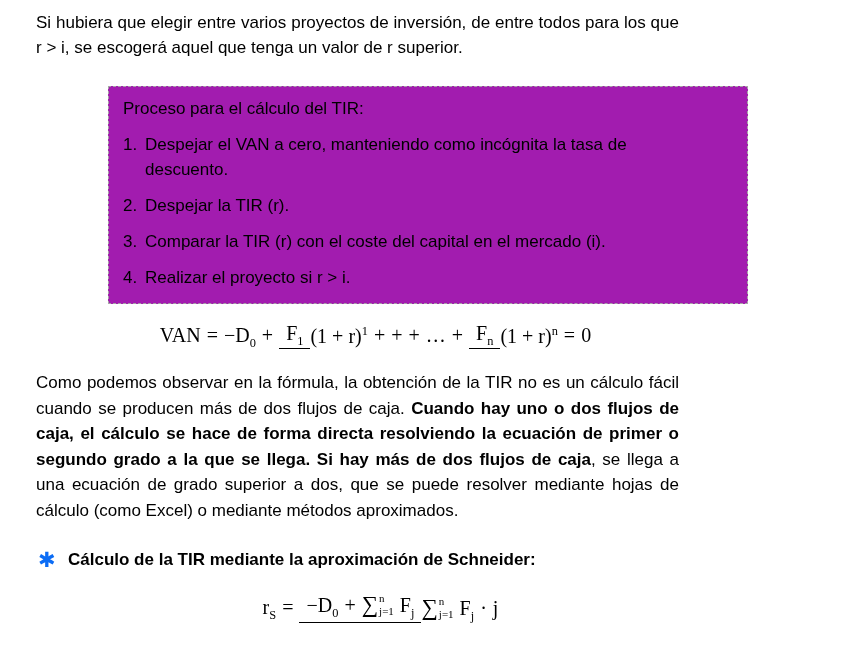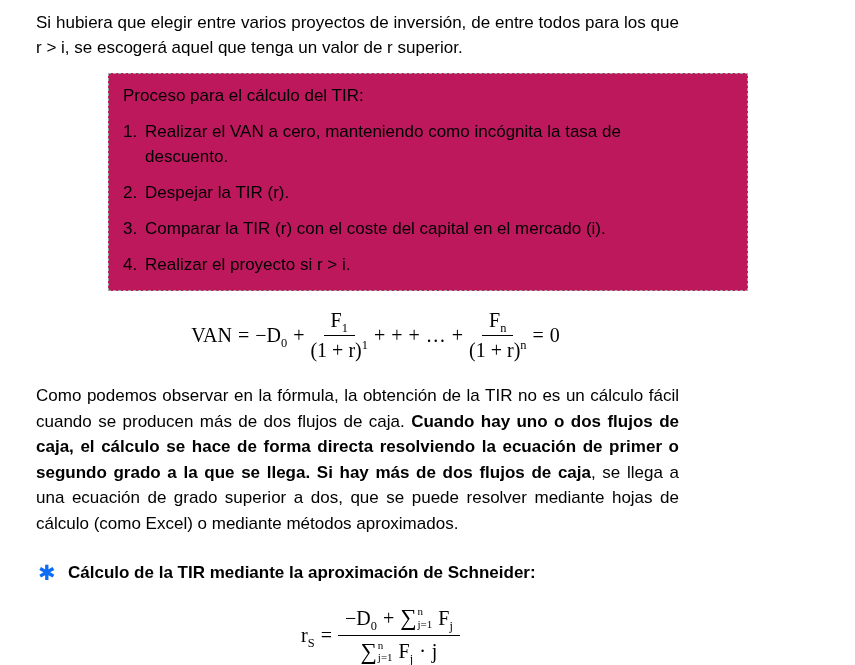--- a/index.html
+++ b/index.html
@@ -19,23 +19,23 @@
     color: #000000;
     font-size: 17px;
   }
   .intro {
     margin: 0;
     line-height: 25px;
     text-align: justify;
   }
   .process-box {
     box-sizing: border-box;
-    margin: 13px 0 0 72px;
+    margin: 26px 0 0 72px;
     width: 640px;
-    background: #be185d;
+    background: #a21caf;
     border: 1px dashed #a6a6a6;
     padding: 9px 14px 11px 14px;
   }
   .box-title {
     line-height: 25px;
     margin-bottom: 11px;
   }
   .list-item {
     display: flex;
     margin-bottom: 11px;
@@ -65,21 +65,21 @@
   }
   .schneider-wrap {
     margin: 19px 0 0 0;
     transform: translateX(23px);
   }
   .tok { white-space: nowrap; }
   .it { }
   sub, sup { font-size: 62%; line-height: 0; }
   .frac {
     display: inline-flex;
-    flex-direction: column;
+    flex-direction: row;
     align-items: center;
   }
   .frac .fnum {
     border-bottom: 1.5px solid #000;
     padding: 0 7px 3px 7px;
     text-align: center;
   }
   .frac .fden {
     padding-top: 2px;
     text-align: center;
@@ -130,21 +130,21 @@
 <body>
 
 <div class="page">
 
   <p class="intro">Si hubiera que elegir entre varios proyectos de inversión, de entre todos para los que r &gt; i, se escogerá aquel que tenga un valor de r superior.</p>
 
   <div class="process-box">
     <div class="box-title">Proceso para el cálculo del TIR:</div>
     <div class="list-item">
       <span class="step-num">1.</span>
-      <span class="step-text">Realizar el VAN a cero, manteniendo como incógnita la tasa de
+      <span class="step-text">Despejar el VAN a cero, manteniendo como incógnita la tasa de
 descuento.</span>
     </div>
     <div class="list-item">
       <span class="step-num">2.</span>
       <span class="step-text">Despejar la TIR (r).</span>
     </div>
     <div class="list-item">
       <span class="step-num">3.</span>
       <span class="step-text">Comparar la TIR (r) con el coste del capital en el mercado (i).</span>
     </div>

